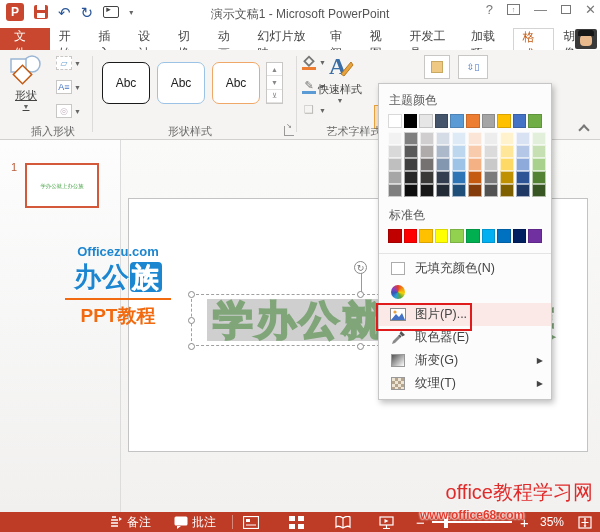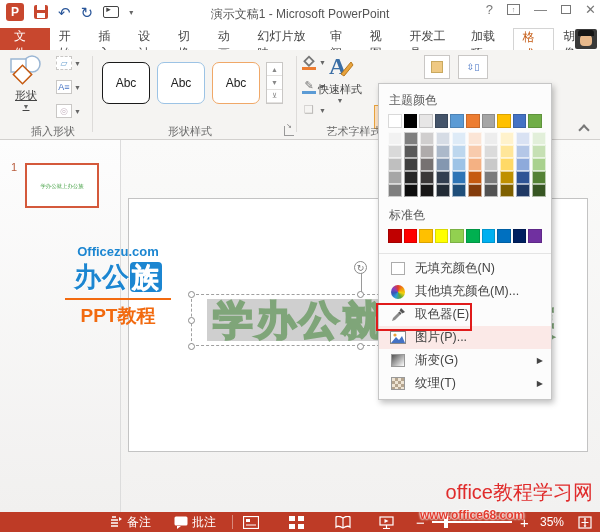--- a/index.html
+++ b/index.html
@@ -352,42 +352,41 @@
       <div class="mi">
         <span class="mi-ico">
             <span class="ico-nofill"></span>
           </span>
         <span>无填充颜色(N)</span>
       </div>
       <div class="mi">
         <span class="mi-ico">
             <span class="ico-wheel"></span>
           </span>
-        <span>其他填充颜色(M)...</span>
+      </div>
+      <div class="mi hot">
+        <span class="mi-ico">
+          <svg width="16" height="13" viewBox="0 0 16 13">
+            <rect x="0.5" y="0.5" width="15" height="12" fill="#fff" stroke="#8a8a8a"></rect>
+            <circle cx="5" cy="4" r="1.6" fill="#E8A33D"></circle>
+            <path d="M1 12 L6 6 L9 9 L12 5 L15 12 Z" fill="#4472C4"></path>
+          </svg>
+        </span>
+        <span>图片(P)...</span>
       </div>
       <div class="mi">
         <span class="mi-ico">
           <svg width="15" height="15" viewBox="0 0 15 15">
             <path d="M1 14 L2 11 L8 5 L10 7 L4 13 Z" fill="#8a8a8a"></path>
             <path d="M9 3 L12 6 M8 5 L10 7" stroke="#555" stroke-width="1.6"></path>
             <path d="M10 1 L14 5 L12 6 L9 3 Z" fill="#555"></path>
           </svg>
         </span>
         <span>取色器(E)</span>
       </div>
-      <div class="mi hot">
-        <span class="mi-ico">
-          <svg width="16" height="13" viewBox="0 0 16 13">
-            <rect x="0.5" y="0.5" width="15" height="12" fill="#fff" stroke="#8a8a8a"></rect>
-            <circle cx="5" cy="4" r="1.6" fill="#E8A33D"></circle>
-            <path d="M1 12 L6 6 L9 9 L12 5 L15 12 Z" fill="#4472C4"></path>
-          </svg>
-        </span>
-        <span>图片(P)...</span>
-      </div>
       <div class="mi">
         <span class="mi-ico">
             <span class="ico-grad"></span>
           </span>
         <span>渐变(G)</span>
         <span class="sub">▶</span>
       </div>
       <div class="mi">
         <span class="mi-ico">
             <span class="ico-tex"></span>

